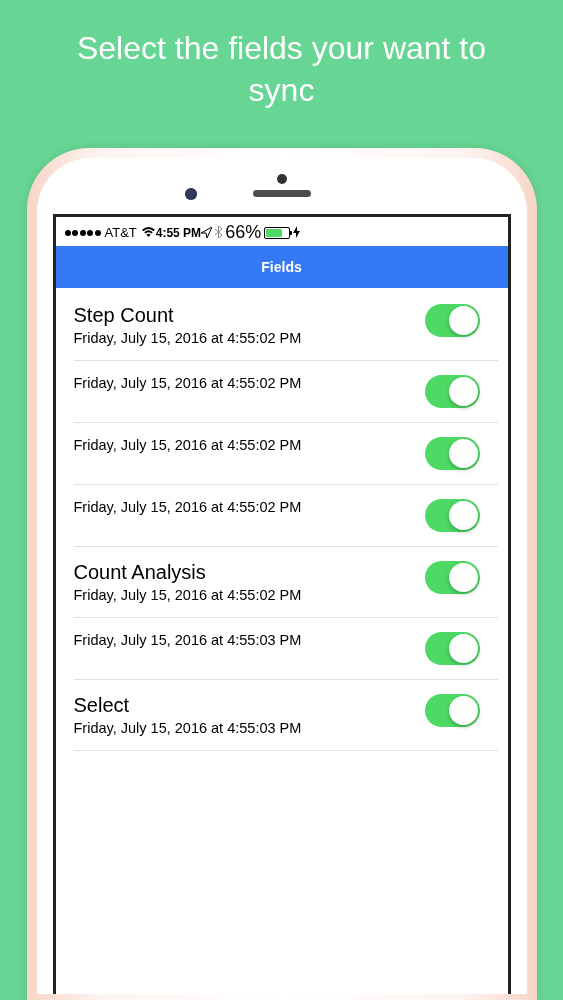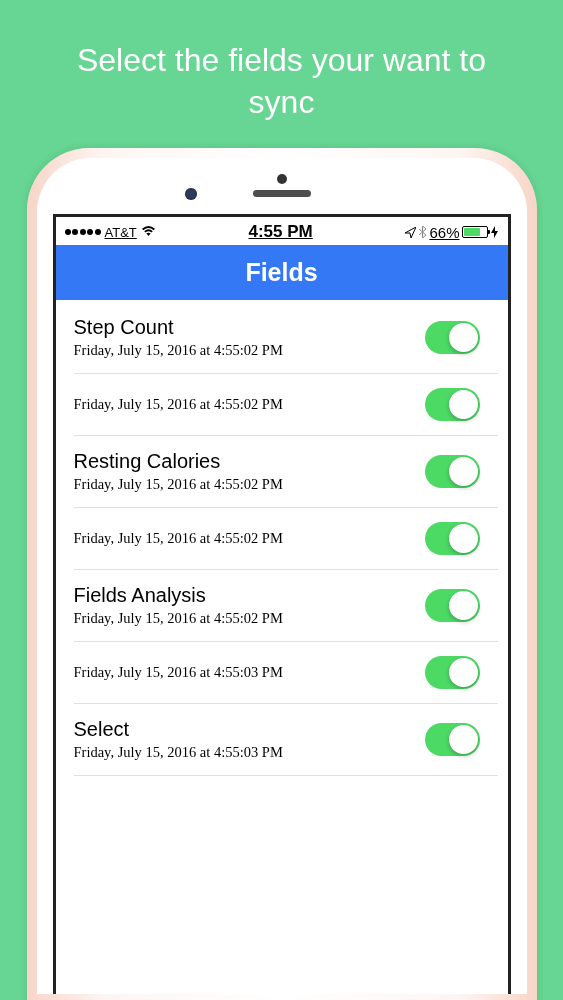--- a/index.html
+++ b/index.html
@@ -9,21 +9,21 @@
       background: #67d593;
       font-family: -apple-system, 'Helvetica Neue', Helvetica, Arial, sans-serif;
       overflow: hidden;
       position: relative;
     }
     .promo-text {
       color: white;
       text-align: center;
       font-size: 32px;
       font-weight: 400;
-      padding: 40px 40px 0;
+      padding: 28px 40px 0;
       line-height: 1.3;
     }
     .phone-frame {
       position: absolute;
       left: 50%;
       transform: translateX(-50%);
       top: 148px;
       width: 510px;
       background: linear-gradient(90deg, #f8d5c8 0%, #fdf5f2 15%, #ffffff 50%, #fdf5f2 85%, #f8d5c8 100%);
       border-radius: 62px 62px 0 0;
@@ -79,33 +79,31 @@
     .screen {
       background: white;
       border: 3px solid #222;
       border-bottom: none;
       margin: 0 16px;
       height: 780px;
       overflow: hidden;
     }
     .status-bar {
       display: flex;
-      justify-content: space-between;
       align-items: center;
       padding: 5px 9px 3px;
       font-size: 13px;
       font-weight: 500;
       color: #000;
-      text-decoration: underline;
     }
     .status-left { display: flex; align-items: center; gap: 4px; }
     .signal-dots { display: flex; gap: 1.5px; }
     .dot { width: 6px; height: 6px; border-radius: 50%; background: #000; }
-    .status-center { font-weight: 600; font-size: 17px; }
-    .status-right { display: flex; align-items: center; gap: 3px; font-size: 15px; }
+    .status-center { font-weight: 600; font-size: 12px; }
+    .status-right { display: flex; align-items: center; gap: 3px; font-size: 18px; }
     .battery {
       width: 26px;
       height: 12px;
       border: 1px solid #000;
       border-radius: 2px;
       position: relative;
       display: inline-block;
     }
     .battery::after {
       content: '';
@@ -124,45 +122,44 @@
       bottom: 1px;
       width: 64%;
       background: #4cd964;
       border-radius: 1px;
     }
     .nav-bar {
       background: #3478f6;
       color: white;
       text-align: center;
       padding: 13px 4px;
-      font-size: 25px;
+      font-size: 14px;
       font-weight: 600;
     }
     .list { background: white; }
     .row {
       display: flex;
-      align-items: center;
+      align-items: flex-start;
       padding: 14px 18px 14px 18px;
       border-bottom: 1px solid #e0e0e0;
       margin-left: 18px;
       margin-right: 10px;
       padding-left: 0;
     }
     .row:first-child { padding-top: 16px; }
     .row-text { flex: 1; }
     .row-title {
       font-size: 20px;
       color: #000;
       margin-bottom: 3px;
       font-weight: 400;
     }
     .row-subtitle {
       font-size: 14.5px;
       color: #000;
-      font-family: Liberation Serif, serif;
     }
     .toggle {
       width: 55px;
       height: 33px;
       background: #4cd964;
       border-radius: 17px;
       position: relative;
       flex-shrink: 0;
     }
     .toggle-knob {
@@ -251,38 +248,37 @@
         <div class="row">
           <div class="row-text">
             <div class="row-subtitle">Friday, July 15, 2016 at 4:55:02 PM</div>
           </div>
           <div class="toggle">
               <div class="toggle-knob"></div>
             </div>
         </div>
         <div class="row">
           <div class="row-text">
-            <div class="row-title">Resting Calories</div>
-            <div class="row-subtitle">Friday, July 15, 2016 at 4:55:02 PM</div>
-          </div>
-          <div class="toggle">
-              <div class="toggle-knob"></div>
-            </div>
-        </div>
-        <div class="row">
-          <div class="row-text">
-            <div class="row-subtitle">Friday, July 15, 2016 at 4:55:02 PM</div>
-          </div>
-          <div class="toggle">
-              <div class="toggle-knob"></div>
-            </div>
-        </div>
-        <div class="row">
-          <div class="row-text">
-            <div class="row-title">Fields Analysis</div>
+            <div class="row-subtitle">Friday, July 15, 2016 at 4:55:02 PM</div>
+          </div>
+          <div class="toggle">
+              <div class="toggle-knob"></div>
+            </div>
+        </div>
+        <div class="row">
+          <div class="row-text">
+            <div class="row-subtitle">Friday, July 15, 2016 at 4:55:02 PM</div>
+          </div>
+          <div class="toggle">
+              <div class="toggle-knob"></div>
+            </div>
+        </div>
+        <div class="row">
+          <div class="row-text">
+            <div class="row-title">Count Analysis</div>
             <div class="row-subtitle">Friday, July 15, 2016 at 4:55:02 PM</div>
           </div>
           <div class="toggle">
               <div class="toggle-knob"></div>
             </div>
         </div>
         <div class="row">
           <div class="row-text">
             <div class="row-subtitle">Friday, July 15, 2016 at 4:55:03 PM</div>
           </div>

